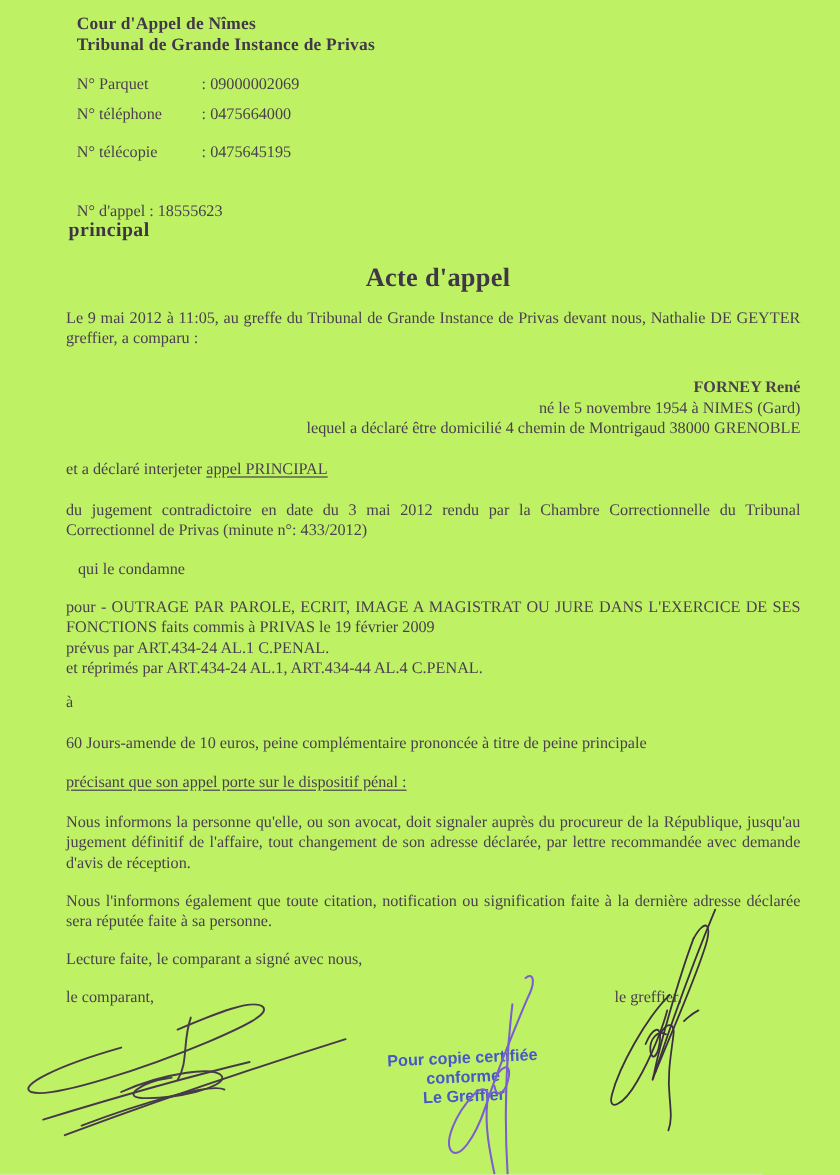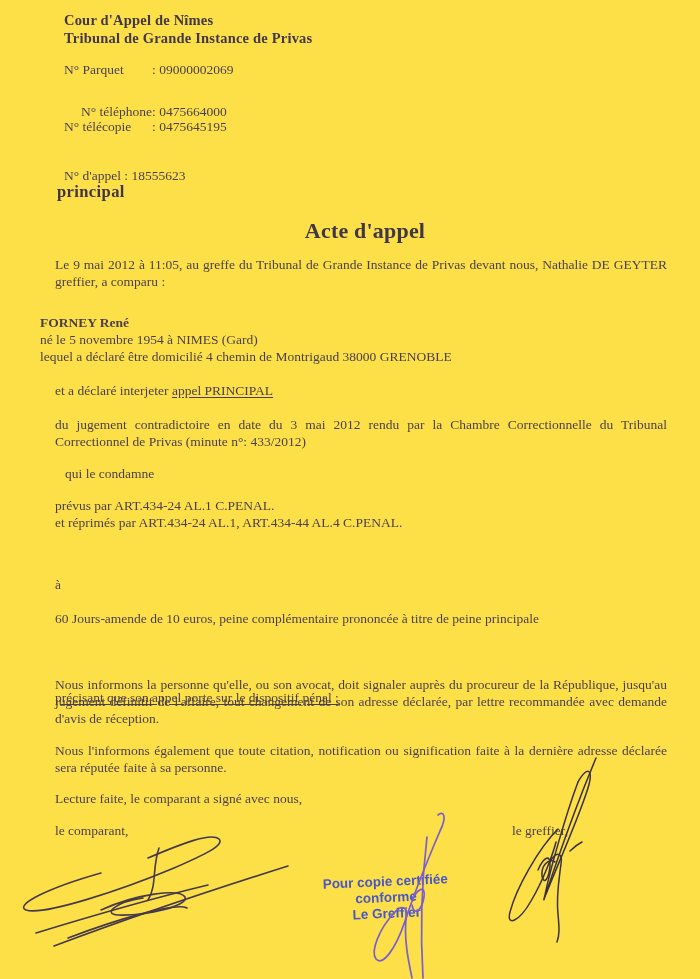--- a/index.html
+++ b/index.html
@@ -4,30 +4,31 @@
 <style>
   html,body{margin:0;padding:0;}
   body{
     width:700px;height:979px;
     background:#efefef;
     font-family:"Liberation Serif", serif;
   }
   .page{
     position:relative;
     width:700px;height:979px;
-    background:#fde047;
+    background:#bef264;
     color:#473c4b;
     overflow:hidden;
   }
   .abs{position:absolute;}
   .bold{font-weight:bold;}
   .body-text{
     font-size:13.5px;
     line-height:17px;
     color:#4a3f50;
+    gap:16px;
   }
   .just{text-align:justify;}
   .court-header{
     top:12px;left:64px;
     font-size:14.5px;font-weight:bold;line-height:17.5px;
     color:#423748;
     letter-spacing:0.2px;
   }
   .label-row{display:flex;}
   .label-row .lbl{width:88px;flex:0 0 88px;}
@@ -36,21 +37,21 @@
     font-size:16.5px;font-weight:bold;letter-spacing:0.4px;
     color:#3f3445;
   }
   .doc-title{
     top:218px;left:55px;width:620px;
     text-align:center;
     font-size:22px;font-weight:bold;
     color:#413648;
     letter-spacing:0.2px;
   }
-  .u{text-decoration:underline;text-underline-offset:2px;margin-top:46px;}
+  .u{text-decoration:underline;text-underline-offset:2px;}
   .stamp{
     top:874px;left:293px;width:186px;
     text-align:center;
     font-family:"Liberation Sans", sans-serif;
     font-weight:bold;
     font-size:13.5px;line-height:16px;
     color:#4150cd;
     transform:rotate(-2.5deg);
     opacity:0.95;
     z-index:2;
@@ -72,52 +73,53 @@
   <div class="abs court-header">
     <div>Cour d'Appel de Nîmes</div>
     <div>Tribunal de Grande Instance de Privas</div>
   </div>
 
   <div class="abs body-text label-row" style="top:61px;left:64px;">
     <span class="lbl">N° Parquet</span>
     <span>: 09000002069</span>
   </div>
 
-  <div class="abs body-text label-row" style="top:103px;left:64px;text-align:right;">
+  <div class="abs body-text label-row" style="top:86px;left:64px;">
     <span class="lbl">N° téléphone</span>
     <span>: 0475664000</span>
   </div>
 
   <div class="abs body-text label-row" style="top:118px;left:64px;">
     <span class="lbl">N° télécopie</span>
     <span>: 0475645195</span>
   </div>
 
   <div class="abs body-text" style="top:167px;left:64px;">N° d'appel : 18555623</div>
   <div class="abs principal">principal</div>
 
   <div class="abs doc-title">Acte d'appel</div>
 
   <div class="abs body-text just" style="top:256px;left:55px;width:612px;">Le 9 mai 2012 à 11:05, au greffe du Tribunal de Grande Instance de Privas devant nous, Nathalie DE GEYTER greffier, a comparu :</div>
 
-  <div class="abs body-text" style="top:314px;left:40px;width:612px;">
+  <div class="abs body-text" style="top:314px;left:55px;width:612px;text-align:right;">
     <div class="bold">FORNEY René</div>
     <div>né le 5 novembre 1954 à NIMES (Gard)</div>
     <div>lequel a déclaré être domicilié 4 chemin de Montrigaud 38000 GRENOBLE</div>
   </div>
 
   <div class="abs body-text" style="top:382px;left:55px;width:612px;">
     <span>et a déclaré interjeter </span><span class="u">appel PRINCIPAL</span>
   </div>
 
   <div class="abs body-text just" style="top:416px;left:55px;width:612px;">du jugement contradictoire en date du 3 mai 2012 rendu par la Chambre Correctionnelle du Tribunal Correctionnel de Privas (minute n°: 433/2012)</div>
 
   <div class="abs body-text" style="top:465px;left:55px;margin-left:10px;">qui le condamne</div>
 
   <div class="abs body-text" style="top:497px;left:55px;width:612px;">
+    <div class="just">pour - OUTRAGE PAR PAROLE, ECRIT, IMAGE A MAGISTRAT OU JURE DANS L'EXERCICE DE SES FONCTIONS faits commis à PRIVAS le 19 février 2009</div>
     <div>prévus par ART.434-24 AL.1 C.PENAL.</div>
     <div>et réprimés par ART.434-24 AL.1, ART.434-44 AL.4 C.PENAL.</div>
   </div>
 
   <div class="abs body-text" style="top:576px;left:55px;">à</div>
 
   <div class="abs body-text" style="top:610px;left:55px;width:612px;">60 Jours-amende de 10 euros, peine complémentaire prononcée à titre de peine principale</div>
 
   <div class="abs body-text just" style="top:676px;left:55px;width:612px;">Nous informons la personne qu'elle, ou son avocat, doit signaler auprès du procureur de la République, jusqu'au jugement définitif de l'affaire, tout changement de son adresse déclarée, par lettre recommandée avec demande d'avis de réception.</div>
 

